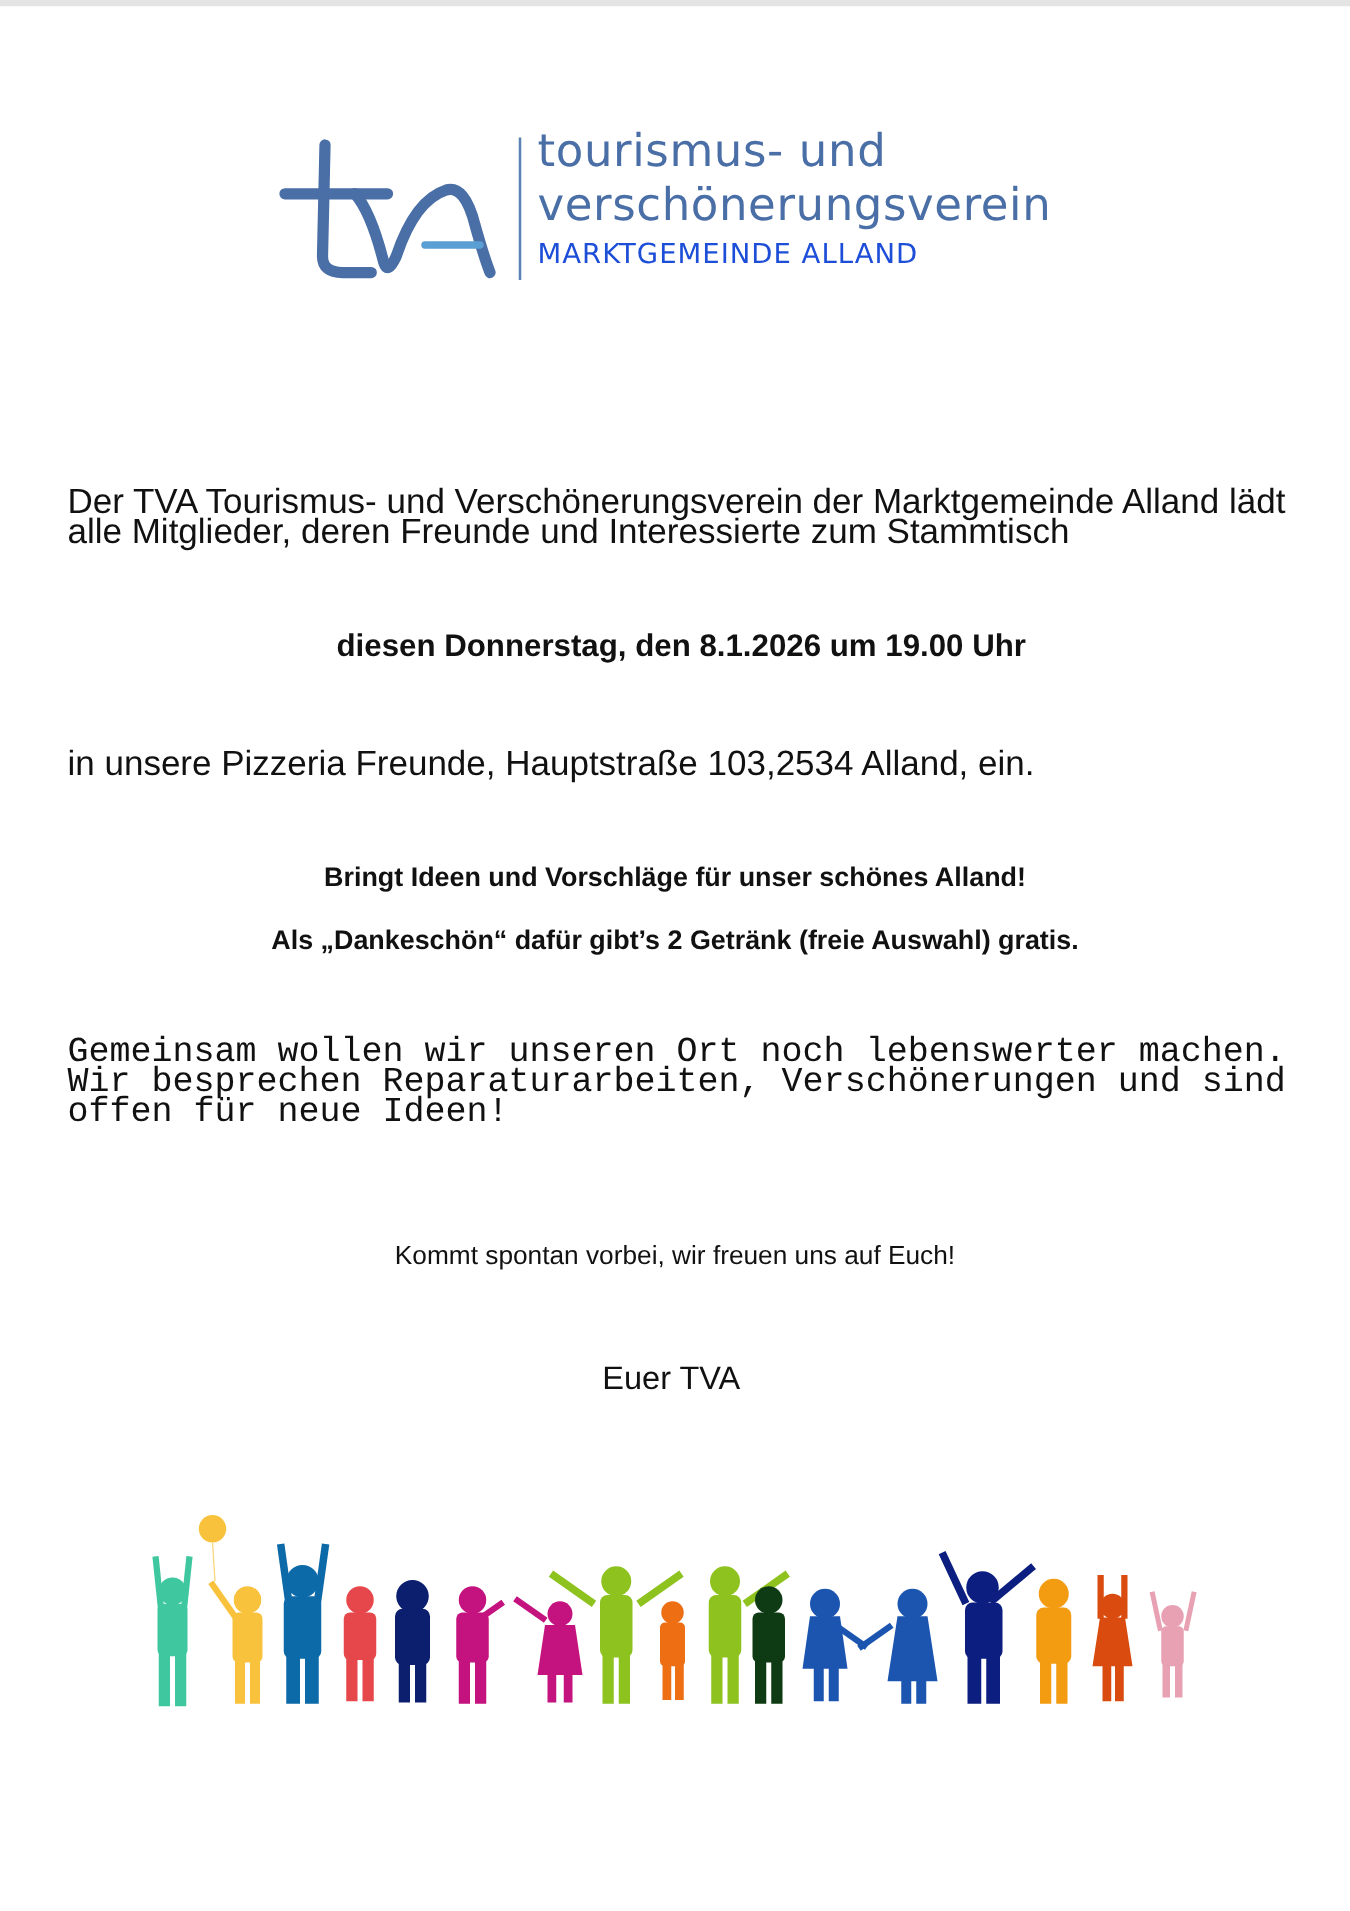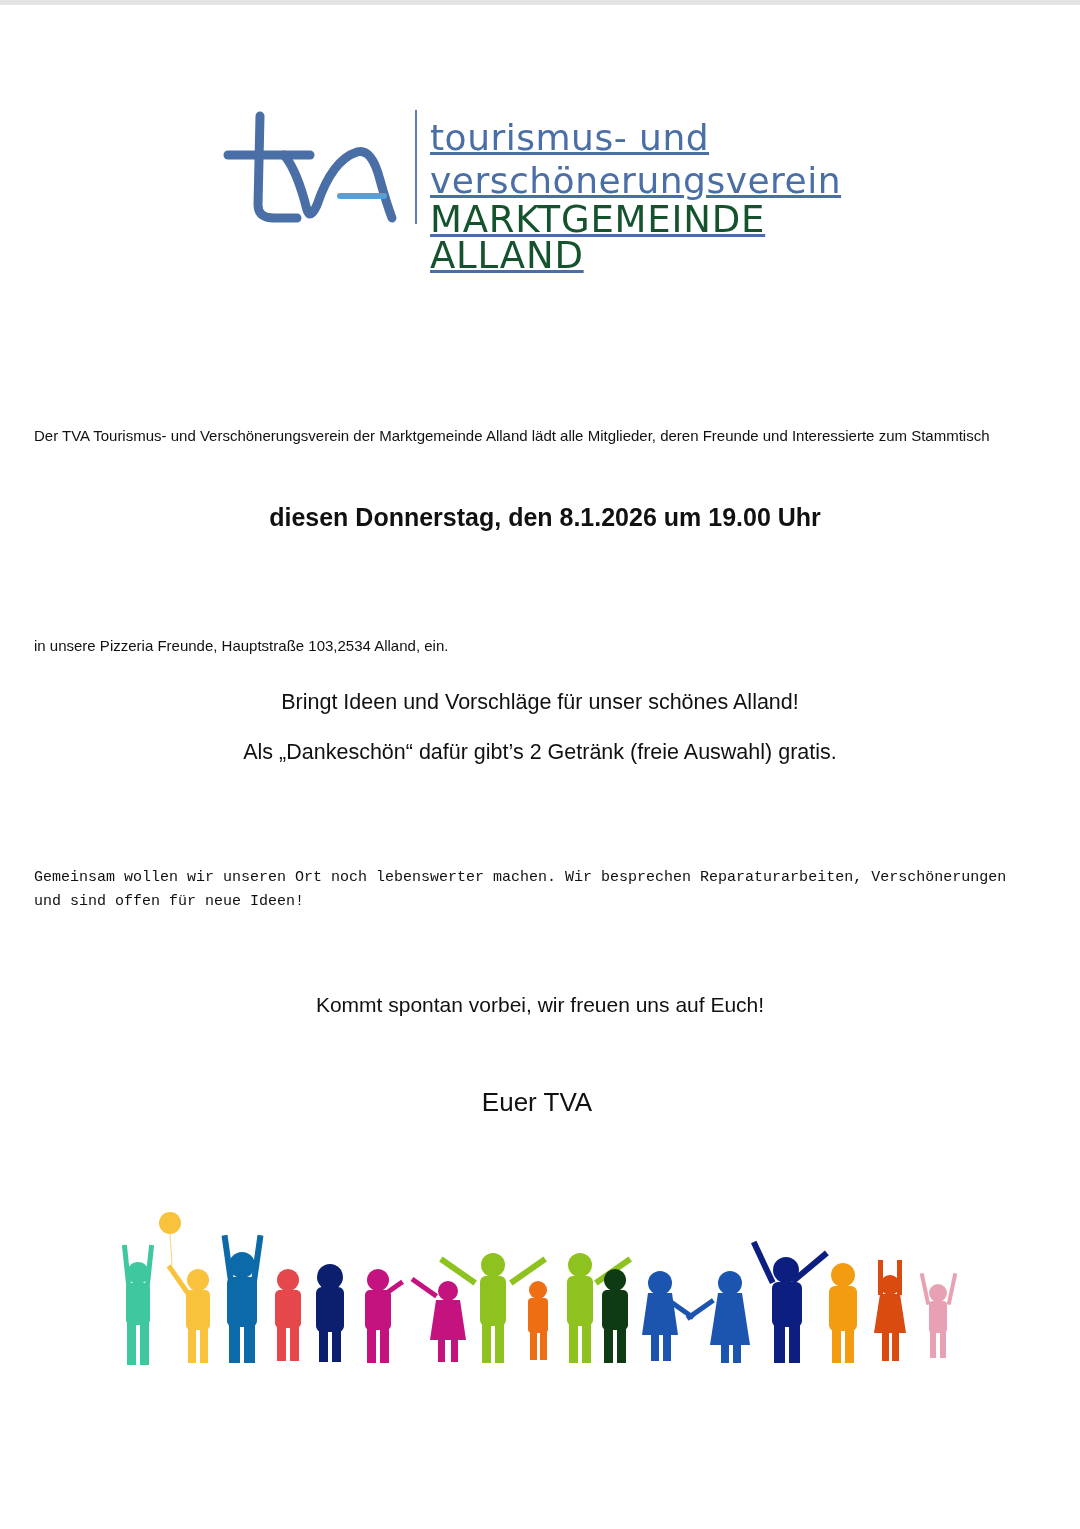--- a/index.html
+++ b/index.html
@@ -4,27 +4,27 @@
 <style>
   html, body { margin: 0; padding: 0; }
   body {
     width: 1080px; height: 1529px; background: #ffffff; position: relative; overflow: hidden;
     font-family: "Liberation Sans", sans-serif; color: #111;
   }
   .topbar { position: absolute; left: 0; top: 0; width: 1080px; height: 5px; background: #e4e4e4; }
   .logo { position: absolute; left: 222px; top: 100px; width: 650px; height: 130px; }
   .logo-mark { position: absolute; left: 0; top: 10px; width: 180px; height: 115px; }
   .logo-divider { position: absolute; left: 193px; top: 10px; width: 2px; height: 114px; background: #5a80b4; }
-  .logo-text { position: absolute; left: 208px; top: 16px; color: #4a6ea6; text-decoration: underline; }
+  .logo-text { position: absolute; left: 208px; top: 0; color: #4a6ea6; }
   .logo-l1, .logo-l2 { font-family: "DejaVu Sans", sans-serif; font-size: 36px; line-height: 43px; letter-spacing: 0.5px; font-weight: 500; }
-  .logo-l3 { font-family: "DejaVu Sans", sans-serif; font-size: 37px; line-height: 36px; letter-spacing: 0.8px; color: #14532d; }
-  .para { position: absolute; left: 34px; width: 990px; font-size: 15px; line-height: 24px; margin-top: 35px; }
+  .logo-l3 { font-family: "DejaVu Sans", sans-serif; font-size: 22px; line-height: 36px; letter-spacing: 0.8px; color: #1d4ed8; }
+  .para { position: absolute; left: 54px; width: 990px; font-size: 28px; line-height: 24px; }
   .center { position: absolute; left: 0; width: 1080px; text-align: center; }
   .date { font-size: 25px; font-weight: bold; }
-  .bold { font-size: 21.5px; font-weight: normal; }
+  .bold { font-size: 21.5px; font-weight: bold; }
   .normal { font-size: 21px; }
   .sign { font-size: 26px; }
   .kids { position: absolute; left: 110px; top: 1205px; width: 860px; height: 170px; }
 </style>
 </head>
 <body>
 
 <div class="topbar"></div>
 
 <div class="logo">

